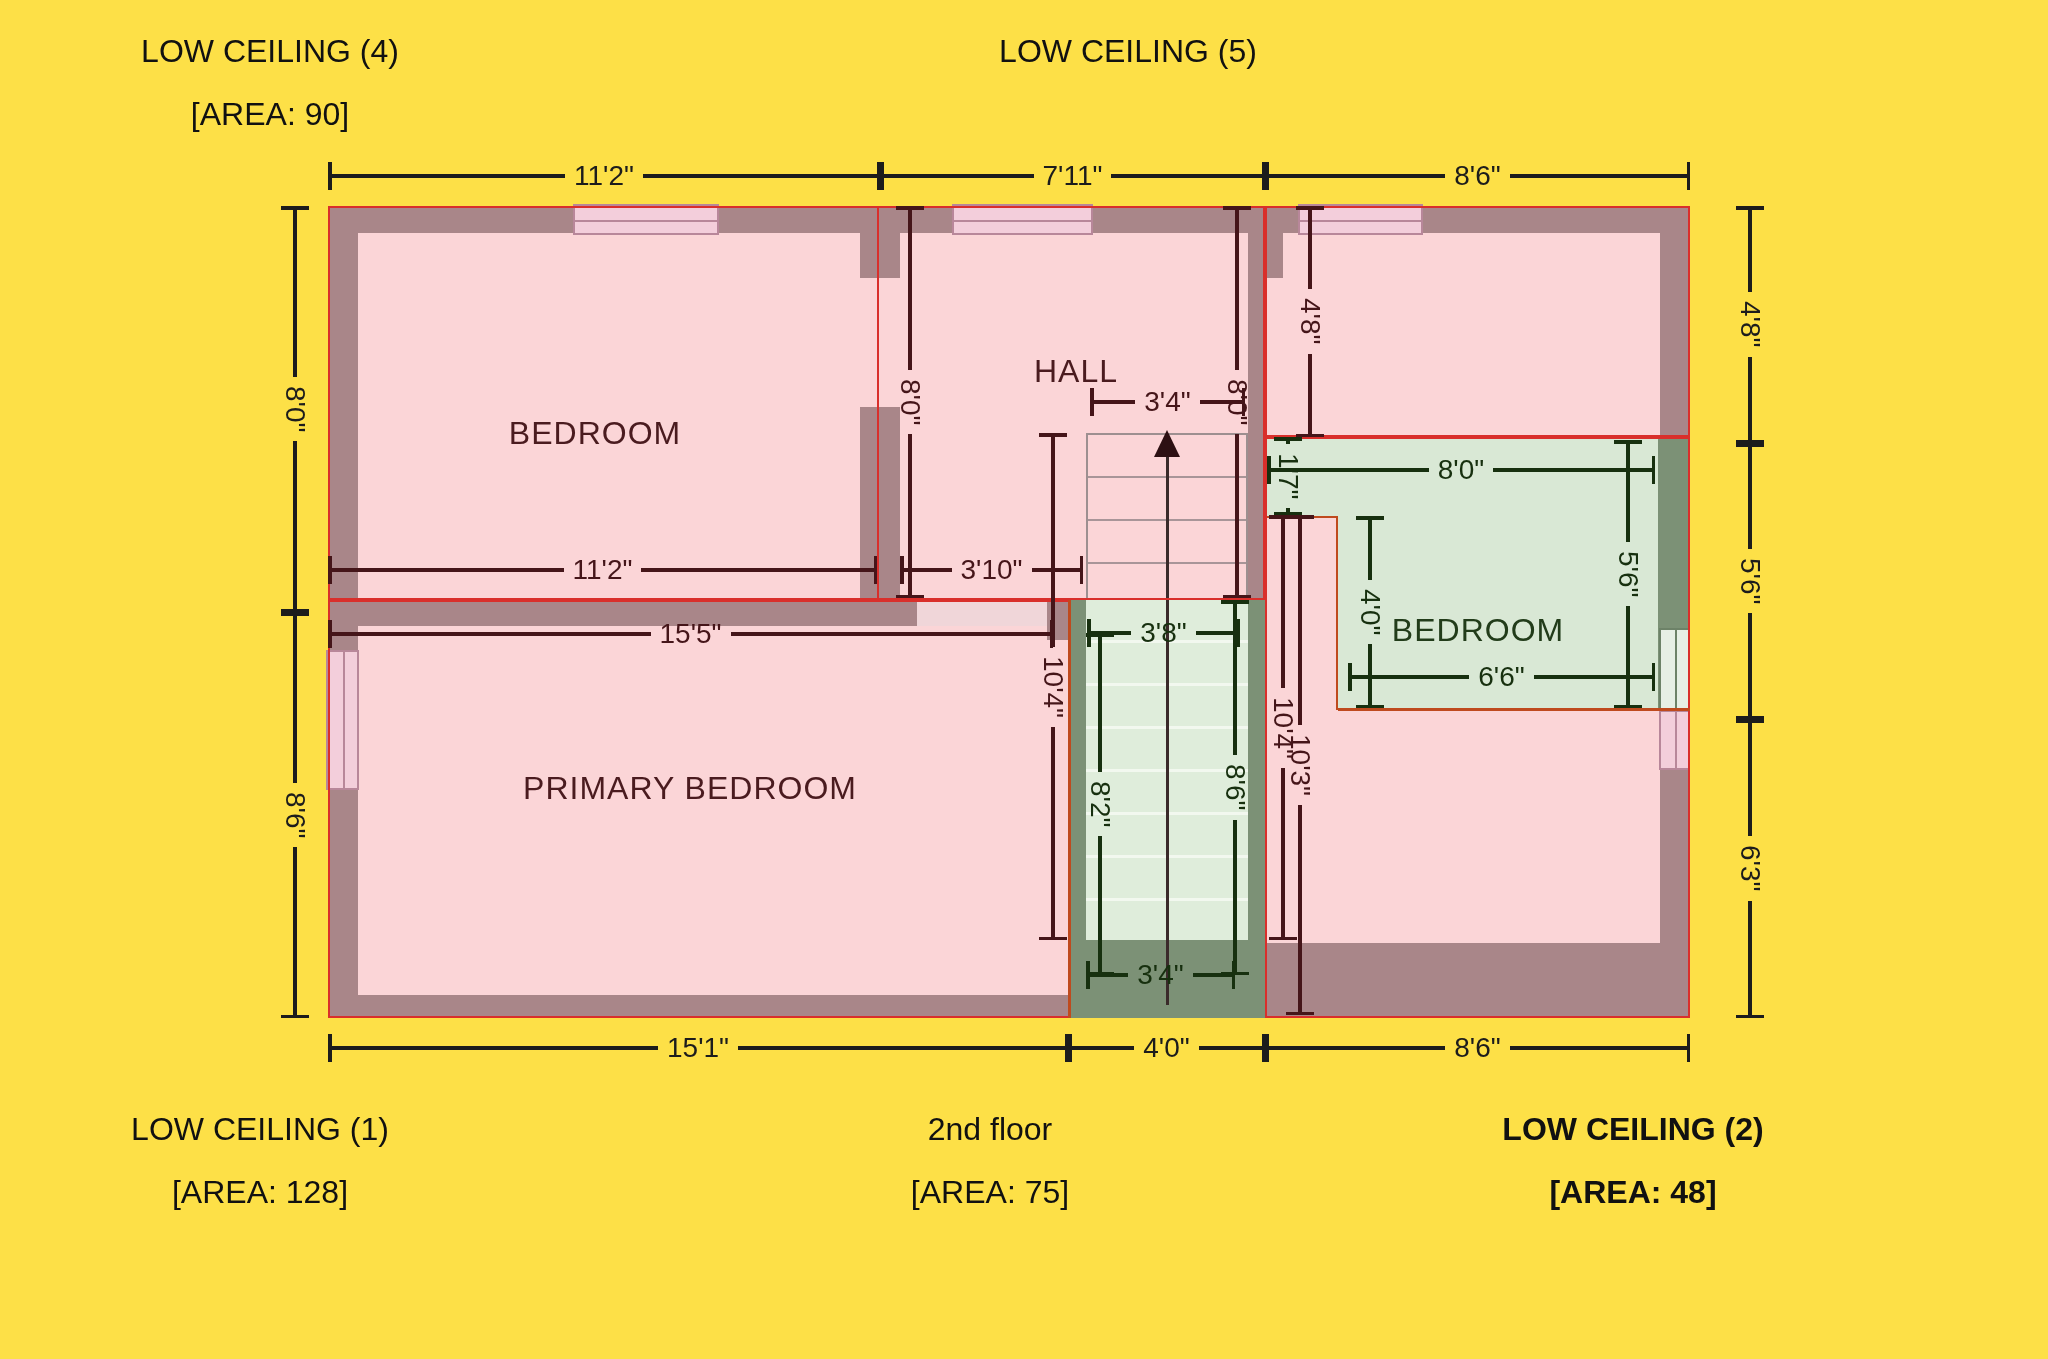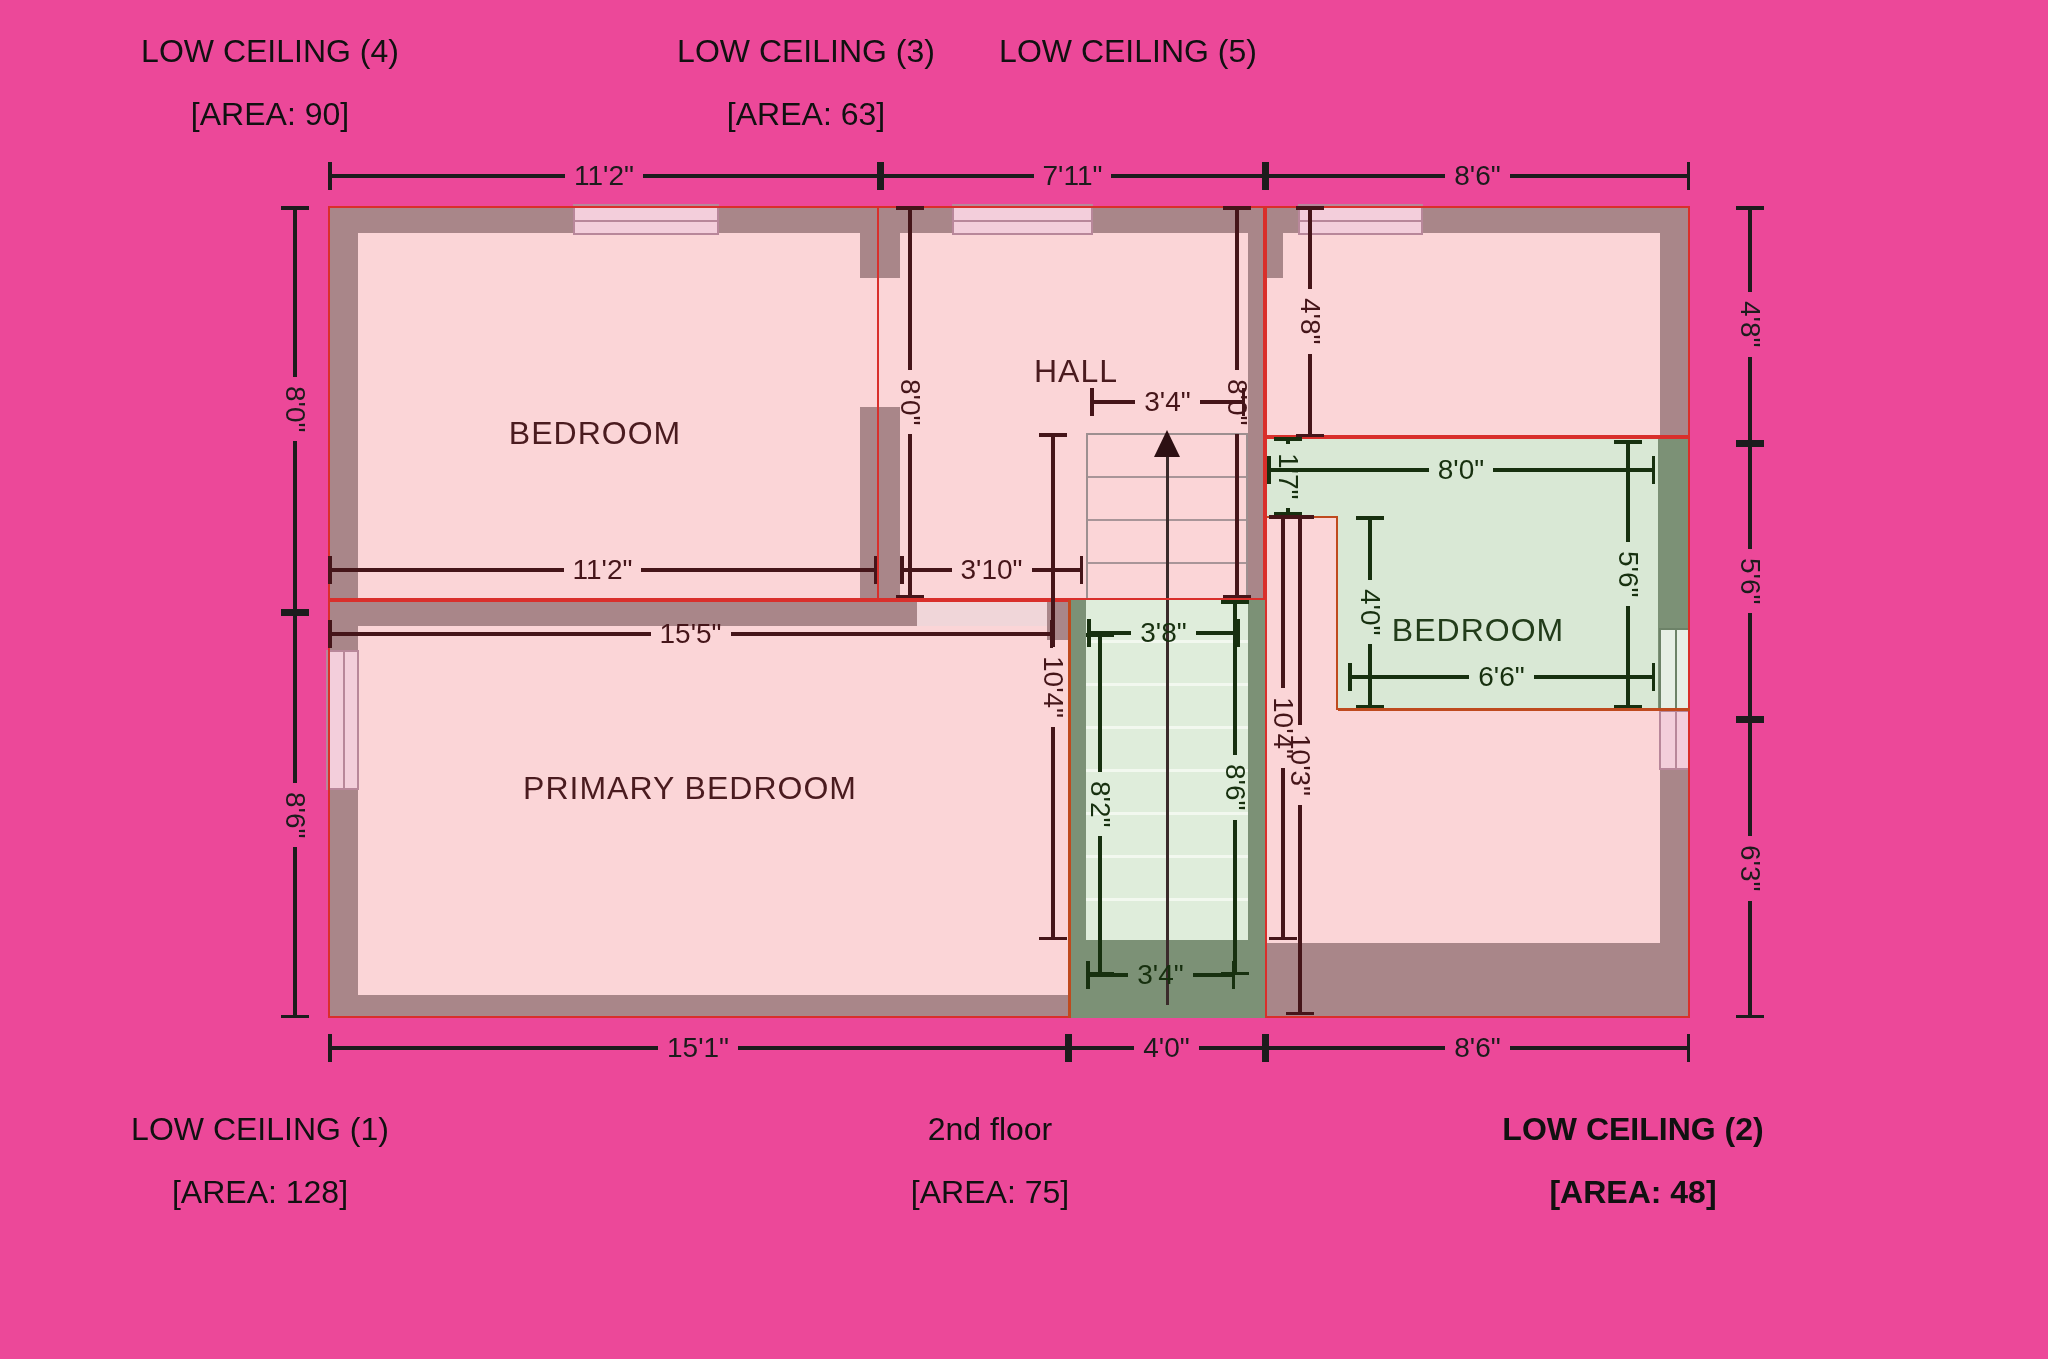--- a/index.html
+++ b/index.html
@@ -1,16 +1,16 @@
 <!DOCTYPE html>
 <html><head>
 <meta charset="utf-8">
 <style>
   html,body{margin:0;padding:0;background:#fff;}
-  .stage{position:relative;width:2048px;height:1359px;background:#ec4899;overflow:hidden;
+  .stage{position:relative;width:2048px;height:1359px;background:#fde047;overflow:hidden;
          font-family:"Liberation Sans", sans-serif;color:#1a1a1a;}
   
   .floor{position:absolute;background:#fbd5d7;}
   .gfloor{position:absolute;background:#d9e8d5;}
   .wall{position:absolute;background:#a98689;}
   .gwall{position:absolute;background:#7c9176;}
   .doorgap{position:absolute;background:#f0d6d9;}
   
   .zone{position:absolute;border:2.5px solid #d92f2b;box-sizing:border-box;}
   .oline{position:absolute;background:#bf4a1e;}
@@ -47,24 +47,20 @@
   .corner{position:absolute;width:420px;text-align:center;font-size:32px;line-height:63px;color:#111;}
 </style>
 </head>
 <body>
 
 <div class="stage">
 
   <div class="corner" style="left:60px;top:20px;">
     <div>LOW CEILING (4)</div>
     <div>[AREA: 90]</div>
-  </div>
-  <div class="corner" style="left:596px;top:20px;">
-    <div>LOW CEILING (3)</div>
-    <div>[AREA: 63]</div>
   </div>
   <div class="corner" style="left:918px;top:20px;">
     <div>LOW CEILING (5)</div>
   </div>
   <div class="corner" style="left:50px;top:1098px;">
     <div>LOW CEILING (1)</div>
     <div>[AREA: 128]</div>
   </div>
   <div class="corner" style="left:780px;top:1098px;">
     <div>2nd floor</div>

